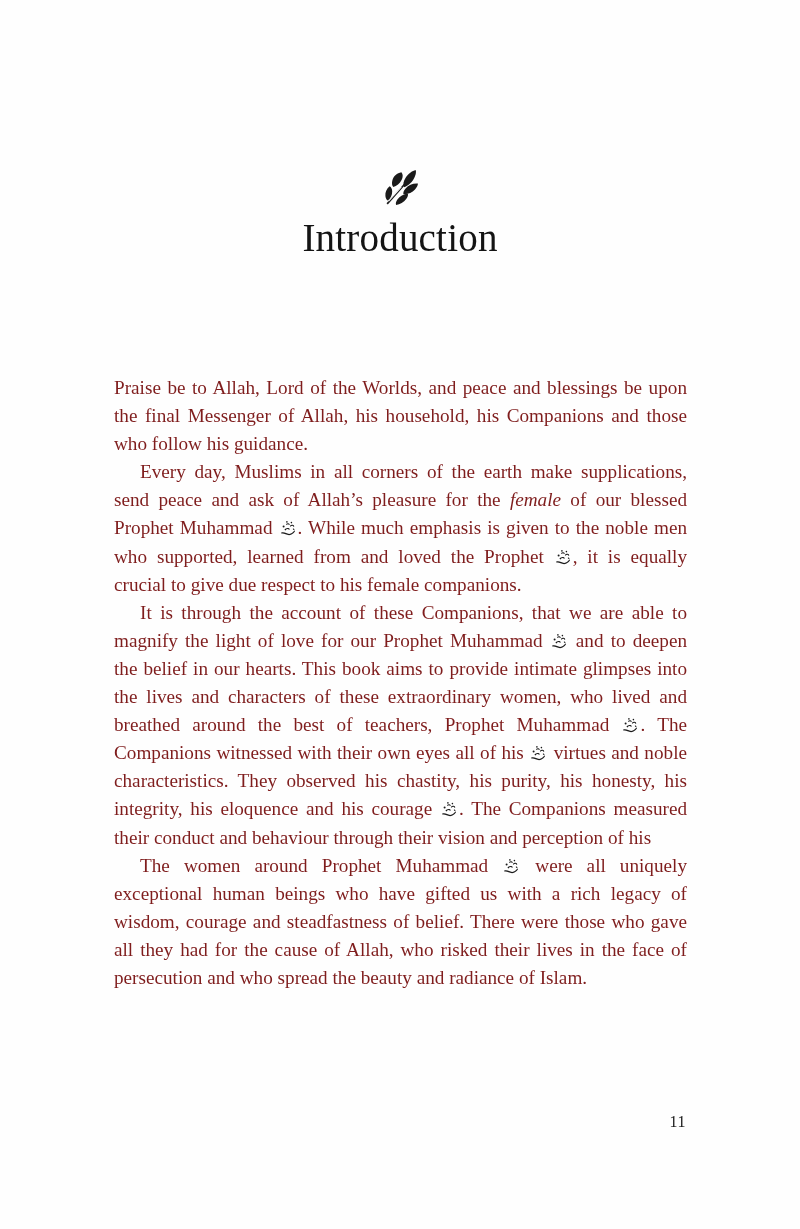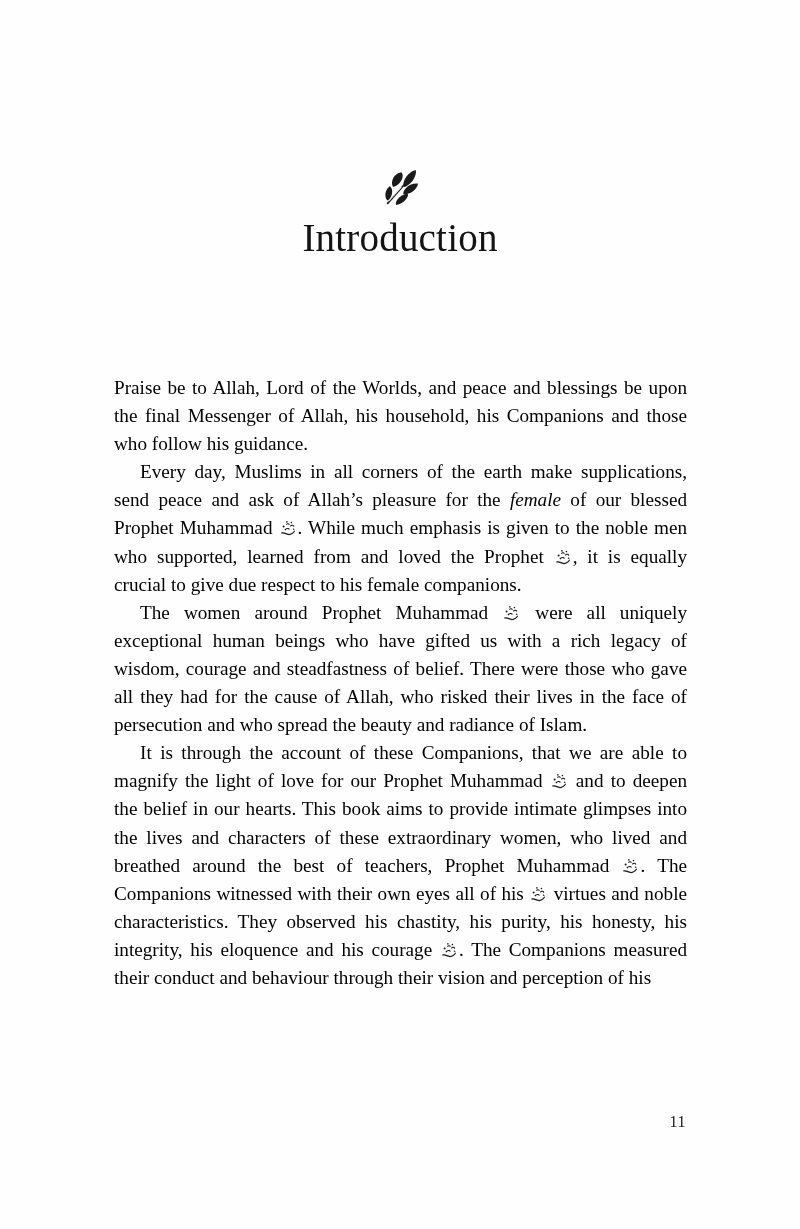--- a/index.html
+++ b/index.html
@@ -61,21 +61,21 @@
     width: 573px;
   }
 
   .para {
     margin: 0;
     font-size: 19.2px;
     line-height: 28.1px;
     text-align: justify;
     text-justify: inter-word;
     hyphens: manual;
-    color: #000000;
+    color: #7f1d1d;
   }
   .para + .para {
     text-indent: 26px;
   }
 
   .italic {
     font-style: italic;
   }
 
   
@@ -147,74 +147,74 @@
               <path d="M1.2 11.6 C3.0 11.0 4.6 11.4 6.1 12.1 C7.6 12.8 9.1 13.2 10.8 12.6 C12.3 12.1 13.4 11.0 14.2 9.6 L15.1 10.1 C14.2 11.9 12.8 13.2 11.0 13.8 C9.0 14.5 7.2 14.0 5.6 13.3 C4.1 12.6 2.8 12.2 1.3 12.6 Z"></path>
               <path d="M4.4 8.8 C5.2 7.6 6.3 6.9 7.6 6.9 C8.7 6.9 9.5 7.4 9.9 8.3 L9.0 8.8 C8.7 8.3 8.2 8.0 7.6 8.0 C6.8 8.0 6.1 8.5 5.5 9.4 Z"></path>
               <path d="M9.8 5.0 C10.6 4.0 11.6 3.5 12.6 3.7 C13.5 3.9 14.1 4.5 14.3 5.4 L13.3 5.7 C13.2 5.2 12.8 4.9 12.3 4.8 C11.7 4.7 11.1 5.0 10.6 5.7 Z"></path>
               <path d="M6.0 3.3 C6.6 2.4 7.5 2.0 8.4 2.2 C9.2 2.4 9.7 3.0 9.8 3.8 L8.9 4.0 C8.8 3.6 8.5 3.3 8.1 3.2 C7.6 3.1 7.1 3.4 6.7 3.9 Z"></path>
               <circle cx="3.6" cy="5.4" r="1.0"></circle>
               <circle cx="6.9" cy="0.9" r="0.8"></circle>
               <circle cx="11.4" cy="1.6" r="0.8"></circle>
               <path d="M12.9 7.4 C13.7 7.4 14.4 7.9 14.7 8.6 L13.8 9.0 C13.6 8.6 13.3 8.4 12.9 8.4 Z"></path>
             </g>
           </svg></span>, it is equally crucial to give due respect to his female companions.</p>
+    <p class="para">It is through the account of these Companions, that we are able to magnify the light of love for our Prophet Muhammad <span class="salawat" title="ﷺ"><svg viewBox="0 0 17 15" width="17" height="15" aria-hidden="true">
+            <g fill="#1a1a1a">
+              <path d="M1.2 11.6 C3.0 11.0 4.6 11.4 6.1 12.1 C7.6 12.8 9.1 13.2 10.8 12.6 C12.3 12.1 13.4 11.0 14.2 9.6 L15.1 10.1 C14.2 11.9 12.8 13.2 11.0 13.8 C9.0 14.5 7.2 14.0 5.6 13.3 C4.1 12.6 2.8 12.2 1.3 12.6 Z"></path>
+              <path d="M4.4 8.8 C5.2 7.6 6.3 6.9 7.6 6.9 C8.7 6.9 9.5 7.4 9.9 8.3 L9.0 8.8 C8.7 8.3 8.2 8.0 7.6 8.0 C6.8 8.0 6.1 8.5 5.5 9.4 Z"></path>
+              <path d="M9.8 5.0 C10.6 4.0 11.6 3.5 12.6 3.7 C13.5 3.9 14.1 4.5 14.3 5.4 L13.3 5.7 C13.2 5.2 12.8 4.9 12.3 4.8 C11.7 4.7 11.1 5.0 10.6 5.7 Z"></path>
+              <path d="M6.0 3.3 C6.6 2.4 7.5 2.0 8.4 2.2 C9.2 2.4 9.7 3.0 9.8 3.8 L8.9 4.0 C8.8 3.6 8.5 3.3 8.1 3.2 C7.6 3.1 7.1 3.4 6.7 3.9 Z"></path>
+              <circle cx="3.6" cy="5.4" r="1.0"></circle>
+              <circle cx="6.9" cy="0.9" r="0.8"></circle>
+              <circle cx="11.4" cy="1.6" r="0.8"></circle>
+              <path d="M12.9 7.4 C13.7 7.4 14.4 7.9 14.7 8.6 L13.8 9.0 C13.6 8.6 13.3 8.4 12.9 8.4 Z"></path>
+            </g>
+          </svg></span> and to deepen the belief in our hearts. This book aims to provide intimate glimpses into the lives and characters of these extraordinary women, who lived and breathed around the best of teachers, Prophet Muhammad <span class="salawat" title="ﷺ"><svg viewBox="0 0 17 15" width="17" height="15" aria-hidden="true">
+            <g fill="#1a1a1a">
+              <path d="M1.2 11.6 C3.0 11.0 4.6 11.4 6.1 12.1 C7.6 12.8 9.1 13.2 10.8 12.6 C12.3 12.1 13.4 11.0 14.2 9.6 L15.1 10.1 C14.2 11.9 12.8 13.2 11.0 13.8 C9.0 14.5 7.2 14.0 5.6 13.3 C4.1 12.6 2.8 12.2 1.3 12.6 Z"></path>
+              <path d="M4.4 8.8 C5.2 7.6 6.3 6.9 7.6 6.9 C8.7 6.9 9.5 7.4 9.9 8.3 L9.0 8.8 C8.7 8.3 8.2 8.0 7.6 8.0 C6.8 8.0 6.1 8.5 5.5 9.4 Z"></path>
+              <path d="M9.8 5.0 C10.6 4.0 11.6 3.5 12.6 3.7 C13.5 3.9 14.1 4.5 14.3 5.4 L13.3 5.7 C13.2 5.2 12.8 4.9 12.3 4.8 C11.7 4.7 11.1 5.0 10.6 5.7 Z"></path>
+              <path d="M6.0 3.3 C6.6 2.4 7.5 2.0 8.4 2.2 C9.2 2.4 9.7 3.0 9.8 3.8 L8.9 4.0 C8.8 3.6 8.5 3.3 8.1 3.2 C7.6 3.1 7.1 3.4 6.7 3.9 Z"></path>
+              <circle cx="3.6" cy="5.4" r="1.0"></circle>
+              <circle cx="6.9" cy="0.9" r="0.8"></circle>
+              <circle cx="11.4" cy="1.6" r="0.8"></circle>
+              <path d="M12.9 7.4 C13.7 7.4 14.4 7.9 14.7 8.6 L13.8 9.0 C13.6 8.6 13.3 8.4 12.9 8.4 Z"></path>
+            </g>
+          </svg></span>. The Companions witnessed with their own eyes all of his <span class="salawat" title="ﷺ"><svg viewBox="0 0 17 15" width="17" height="15" aria-hidden="true">
+            <g fill="#1a1a1a">
+              <path d="M1.2 11.6 C3.0 11.0 4.6 11.4 6.1 12.1 C7.6 12.8 9.1 13.2 10.8 12.6 C12.3 12.1 13.4 11.0 14.2 9.6 L15.1 10.1 C14.2 11.9 12.8 13.2 11.0 13.8 C9.0 14.5 7.2 14.0 5.6 13.3 C4.1 12.6 2.8 12.2 1.3 12.6 Z"></path>
+              <path d="M4.4 8.8 C5.2 7.6 6.3 6.9 7.6 6.9 C8.7 6.9 9.5 7.4 9.9 8.3 L9.0 8.8 C8.7 8.3 8.2 8.0 7.6 8.0 C6.8 8.0 6.1 8.5 5.5 9.4 Z"></path>
+              <path d="M9.8 5.0 C10.6 4.0 11.6 3.5 12.6 3.7 C13.5 3.9 14.1 4.5 14.3 5.4 L13.3 5.7 C13.2 5.2 12.8 4.9 12.3 4.8 C11.7 4.7 11.1 5.0 10.6 5.7 Z"></path>
+              <path d="M6.0 3.3 C6.6 2.4 7.5 2.0 8.4 2.2 C9.2 2.4 9.7 3.0 9.8 3.8 L8.9 4.0 C8.8 3.6 8.5 3.3 8.1 3.2 C7.6 3.1 7.1 3.4 6.7 3.9 Z"></path>
+              <circle cx="3.6" cy="5.4" r="1.0"></circle>
+              <circle cx="6.9" cy="0.9" r="0.8"></circle>
+              <circle cx="11.4" cy="1.6" r="0.8"></circle>
+              <path d="M12.9 7.4 C13.7 7.4 14.4 7.9 14.7 8.6 L13.8 9.0 C13.6 8.6 13.3 8.4 12.9 8.4 Z"></path>
+            </g>
+          </svg></span> virtues and noble characteristics. They observed his chastity, his purity, his honesty, his integrity, his eloquence and his courage <span class="salawat" title="ﷺ"><svg viewBox="0 0 17 15" width="17" height="15" aria-hidden="true">
+            <g fill="#1a1a1a">
+              <path d="M1.2 11.6 C3.0 11.0 4.6 11.4 6.1 12.1 C7.6 12.8 9.1 13.2 10.8 12.6 C12.3 12.1 13.4 11.0 14.2 9.6 L15.1 10.1 C14.2 11.9 12.8 13.2 11.0 13.8 C9.0 14.5 7.2 14.0 5.6 13.3 C4.1 12.6 2.8 12.2 1.3 12.6 Z"></path>
+              <path d="M4.4 8.8 C5.2 7.6 6.3 6.9 7.6 6.9 C8.7 6.9 9.5 7.4 9.9 8.3 L9.0 8.8 C8.7 8.3 8.2 8.0 7.6 8.0 C6.8 8.0 6.1 8.5 5.5 9.4 Z"></path>
+              <path d="M9.8 5.0 C10.6 4.0 11.6 3.5 12.6 3.7 C13.5 3.9 14.1 4.5 14.3 5.4 L13.3 5.7 C13.2 5.2 12.8 4.9 12.3 4.8 C11.7 4.7 11.1 5.0 10.6 5.7 Z"></path>
+              <path d="M6.0 3.3 C6.6 2.4 7.5 2.0 8.4 2.2 C9.2 2.4 9.7 3.0 9.8 3.8 L8.9 4.0 C8.8 3.6 8.5 3.3 8.1 3.2 C7.6 3.1 7.1 3.4 6.7 3.9 Z"></path>
+              <circle cx="3.6" cy="5.4" r="1.0"></circle>
+              <circle cx="6.9" cy="0.9" r="0.8"></circle>
+              <circle cx="11.4" cy="1.6" r="0.8"></circle>
+              <path d="M12.9 7.4 C13.7 7.4 14.4 7.9 14.7 8.6 L13.8 9.0 C13.6 8.6 13.3 8.4 12.9 8.4 Z"></path>
+            </g>
+          </svg></span>. The Companions measured their conduct and behaviour through their vision and perception of his</p>
     <p class="para">The women around Prophet Muhammad <span class="salawat" title="ﷺ"><svg viewBox="0 0 17 15" width="17" height="15" aria-hidden="true">
             <g fill="#1a1a1a">
               <path d="M1.2 11.6 C3.0 11.0 4.6 11.4 6.1 12.1 C7.6 12.8 9.1 13.2 10.8 12.6 C12.3 12.1 13.4 11.0 14.2 9.6 L15.1 10.1 C14.2 11.9 12.8 13.2 11.0 13.8 C9.0 14.5 7.2 14.0 5.6 13.3 C4.1 12.6 2.8 12.2 1.3 12.6 Z"></path>
               <path d="M4.4 8.8 C5.2 7.6 6.3 6.9 7.6 6.9 C8.7 6.9 9.5 7.4 9.9 8.3 L9.0 8.8 C8.7 8.3 8.2 8.0 7.6 8.0 C6.8 8.0 6.1 8.5 5.5 9.4 Z"></path>
               <path d="M9.8 5.0 C10.6 4.0 11.6 3.5 12.6 3.7 C13.5 3.9 14.1 4.5 14.3 5.4 L13.3 5.7 C13.2 5.2 12.8 4.9 12.3 4.8 C11.7 4.7 11.1 5.0 10.6 5.7 Z"></path>
               <path d="M6.0 3.3 C6.6 2.4 7.5 2.0 8.4 2.2 C9.2 2.4 9.7 3.0 9.8 3.8 L8.9 4.0 C8.8 3.6 8.5 3.3 8.1 3.2 C7.6 3.1 7.1 3.4 6.7 3.9 Z"></path>
               <circle cx="3.6" cy="5.4" r="1.0"></circle>
               <circle cx="6.9" cy="0.9" r="0.8"></circle>
               <circle cx="11.4" cy="1.6" r="0.8"></circle>
               <path d="M12.9 7.4 C13.7 7.4 14.4 7.9 14.7 8.6 L13.8 9.0 C13.6 8.6 13.3 8.4 12.9 8.4 Z"></path>
             </g>
           </svg></span> were all uniquely exceptional human beings who have gifted us with a rich legacy of wisdom, courage and steadfastness of belief. There were those who gave all they had for the cause of Allah, who risked their lives in the face of persecution and who spread the beauty and radiance of Islam.</p>
-    <p class="para">It is through the account of these Companions, that we are able to magnify the light of love for our Prophet Muhammad <span class="salawat" title="ﷺ"><svg viewBox="0 0 17 15" width="17" height="15" aria-hidden="true">
-            <g fill="#1a1a1a">
-              <path d="M1.2 11.6 C3.0 11.0 4.6 11.4 6.1 12.1 C7.6 12.8 9.1 13.2 10.8 12.6 C12.3 12.1 13.4 11.0 14.2 9.6 L15.1 10.1 C14.2 11.9 12.8 13.2 11.0 13.8 C9.0 14.5 7.2 14.0 5.6 13.3 C4.1 12.6 2.8 12.2 1.3 12.6 Z"></path>
-              <path d="M4.4 8.8 C5.2 7.6 6.3 6.9 7.6 6.9 C8.7 6.9 9.5 7.4 9.9 8.3 L9.0 8.8 C8.7 8.3 8.2 8.0 7.6 8.0 C6.8 8.0 6.1 8.5 5.5 9.4 Z"></path>
-              <path d="M9.8 5.0 C10.6 4.0 11.6 3.5 12.6 3.7 C13.5 3.9 14.1 4.5 14.3 5.4 L13.3 5.7 C13.2 5.2 12.8 4.9 12.3 4.8 C11.7 4.7 11.1 5.0 10.6 5.7 Z"></path>
-              <path d="M6.0 3.3 C6.6 2.4 7.5 2.0 8.4 2.2 C9.2 2.4 9.7 3.0 9.8 3.8 L8.9 4.0 C8.8 3.6 8.5 3.3 8.1 3.2 C7.6 3.1 7.1 3.4 6.7 3.9 Z"></path>
-              <circle cx="3.6" cy="5.4" r="1.0"></circle>
-              <circle cx="6.9" cy="0.9" r="0.8"></circle>
-              <circle cx="11.4" cy="1.6" r="0.8"></circle>
-              <path d="M12.9 7.4 C13.7 7.4 14.4 7.9 14.7 8.6 L13.8 9.0 C13.6 8.6 13.3 8.4 12.9 8.4 Z"></path>
-            </g>
-          </svg></span> and to deepen the belief in our hearts. This book aims to provide intimate glimpses into the lives and characters of these extraordinary women, who lived and breathed around the best of teachers, Prophet Muhammad <span class="salawat" title="ﷺ"><svg viewBox="0 0 17 15" width="17" height="15" aria-hidden="true">
-            <g fill="#1a1a1a">
-              <path d="M1.2 11.6 C3.0 11.0 4.6 11.4 6.1 12.1 C7.6 12.8 9.1 13.2 10.8 12.6 C12.3 12.1 13.4 11.0 14.2 9.6 L15.1 10.1 C14.2 11.9 12.8 13.2 11.0 13.8 C9.0 14.5 7.2 14.0 5.6 13.3 C4.1 12.6 2.8 12.2 1.3 12.6 Z"></path>
-              <path d="M4.4 8.8 C5.2 7.6 6.3 6.9 7.6 6.9 C8.7 6.9 9.5 7.4 9.9 8.3 L9.0 8.8 C8.7 8.3 8.2 8.0 7.6 8.0 C6.8 8.0 6.1 8.5 5.5 9.4 Z"></path>
-              <path d="M9.8 5.0 C10.6 4.0 11.6 3.5 12.6 3.7 C13.5 3.9 14.1 4.5 14.3 5.4 L13.3 5.7 C13.2 5.2 12.8 4.9 12.3 4.8 C11.7 4.7 11.1 5.0 10.6 5.7 Z"></path>
-              <path d="M6.0 3.3 C6.6 2.4 7.5 2.0 8.4 2.2 C9.2 2.4 9.7 3.0 9.8 3.8 L8.9 4.0 C8.8 3.6 8.5 3.3 8.1 3.2 C7.6 3.1 7.1 3.4 6.7 3.9 Z"></path>
-              <circle cx="3.6" cy="5.4" r="1.0"></circle>
-              <circle cx="6.9" cy="0.9" r="0.8"></circle>
-              <circle cx="11.4" cy="1.6" r="0.8"></circle>
-              <path d="M12.9 7.4 C13.7 7.4 14.4 7.9 14.7 8.6 L13.8 9.0 C13.6 8.6 13.3 8.4 12.9 8.4 Z"></path>
-            </g>
-          </svg></span>. The Companions witnessed with their own eyes all of his <span class="salawat" title="ﷺ"><svg viewBox="0 0 17 15" width="17" height="15" aria-hidden="true">
-            <g fill="#1a1a1a">
-              <path d="M1.2 11.6 C3.0 11.0 4.6 11.4 6.1 12.1 C7.6 12.8 9.1 13.2 10.8 12.6 C12.3 12.1 13.4 11.0 14.2 9.6 L15.1 10.1 C14.2 11.9 12.8 13.2 11.0 13.8 C9.0 14.5 7.2 14.0 5.6 13.3 C4.1 12.6 2.8 12.2 1.3 12.6 Z"></path>
-              <path d="M4.4 8.8 C5.2 7.6 6.3 6.9 7.6 6.9 C8.7 6.9 9.5 7.4 9.9 8.3 L9.0 8.8 C8.7 8.3 8.2 8.0 7.6 8.0 C6.8 8.0 6.1 8.5 5.5 9.4 Z"></path>
-              <path d="M9.8 5.0 C10.6 4.0 11.6 3.5 12.6 3.7 C13.5 3.9 14.1 4.5 14.3 5.4 L13.3 5.7 C13.2 5.2 12.8 4.9 12.3 4.8 C11.7 4.7 11.1 5.0 10.6 5.7 Z"></path>
-              <path d="M6.0 3.3 C6.6 2.4 7.5 2.0 8.4 2.2 C9.2 2.4 9.7 3.0 9.8 3.8 L8.9 4.0 C8.8 3.6 8.5 3.3 8.1 3.2 C7.6 3.1 7.1 3.4 6.7 3.9 Z"></path>
-              <circle cx="3.6" cy="5.4" r="1.0"></circle>
-              <circle cx="6.9" cy="0.9" r="0.8"></circle>
-              <circle cx="11.4" cy="1.6" r="0.8"></circle>
-              <path d="M12.9 7.4 C13.7 7.4 14.4 7.9 14.7 8.6 L13.8 9.0 C13.6 8.6 13.3 8.4 12.9 8.4 Z"></path>
-            </g>
-          </svg></span> virtues and noble characteristics. They observed his chastity, his purity, his honesty, his integrity, his eloquence and his courage <span class="salawat" title="ﷺ"><svg viewBox="0 0 17 15" width="17" height="15" aria-hidden="true">
-            <g fill="#1a1a1a">
-              <path d="M1.2 11.6 C3.0 11.0 4.6 11.4 6.1 12.1 C7.6 12.8 9.1 13.2 10.8 12.6 C12.3 12.1 13.4 11.0 14.2 9.6 L15.1 10.1 C14.2 11.9 12.8 13.2 11.0 13.8 C9.0 14.5 7.2 14.0 5.6 13.3 C4.1 12.6 2.8 12.2 1.3 12.6 Z"></path>
-              <path d="M4.4 8.8 C5.2 7.6 6.3 6.9 7.6 6.9 C8.7 6.9 9.5 7.4 9.9 8.3 L9.0 8.8 C8.7 8.3 8.2 8.0 7.6 8.0 C6.8 8.0 6.1 8.5 5.5 9.4 Z"></path>
-              <path d="M9.8 5.0 C10.6 4.0 11.6 3.5 12.6 3.7 C13.5 3.9 14.1 4.5 14.3 5.4 L13.3 5.7 C13.2 5.2 12.8 4.9 12.3 4.8 C11.7 4.7 11.1 5.0 10.6 5.7 Z"></path>
-              <path d="M6.0 3.3 C6.6 2.4 7.5 2.0 8.4 2.2 C9.2 2.4 9.7 3.0 9.8 3.8 L8.9 4.0 C8.8 3.6 8.5 3.3 8.1 3.2 C7.6 3.1 7.1 3.4 6.7 3.9 Z"></path>
-              <circle cx="3.6" cy="5.4" r="1.0"></circle>
-              <circle cx="6.9" cy="0.9" r="0.8"></circle>
-              <circle cx="11.4" cy="1.6" r="0.8"></circle>
-              <path d="M12.9 7.4 C13.7 7.4 14.4 7.9 14.7 8.6 L13.8 9.0 C13.6 8.6 13.3 8.4 12.9 8.4 Z"></path>
-            </g>
-          </svg></span>. The Companions measured their conduct and behaviour through their vision and perception of his</p>
   </div>
 
   <div class="folio">11</div>
 
 </div>
 
 </body></html>

